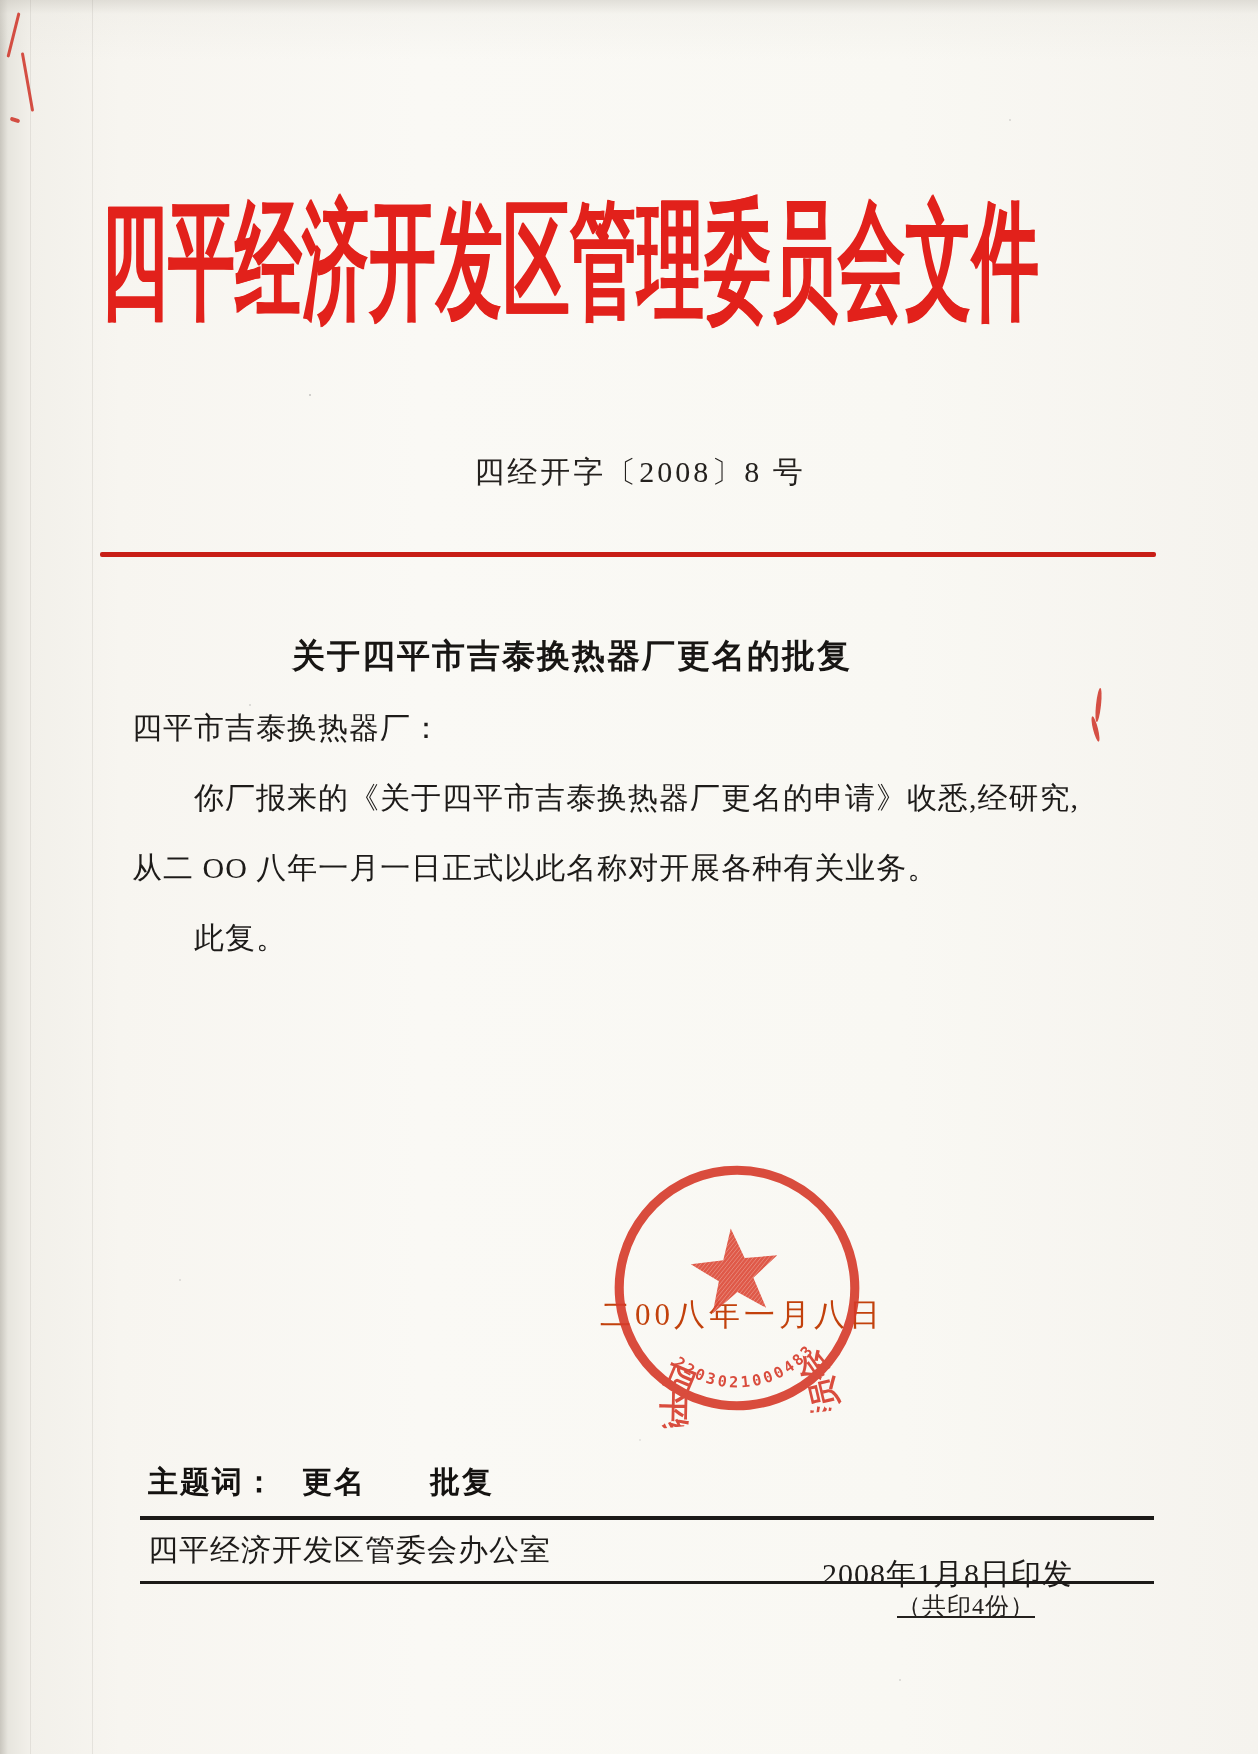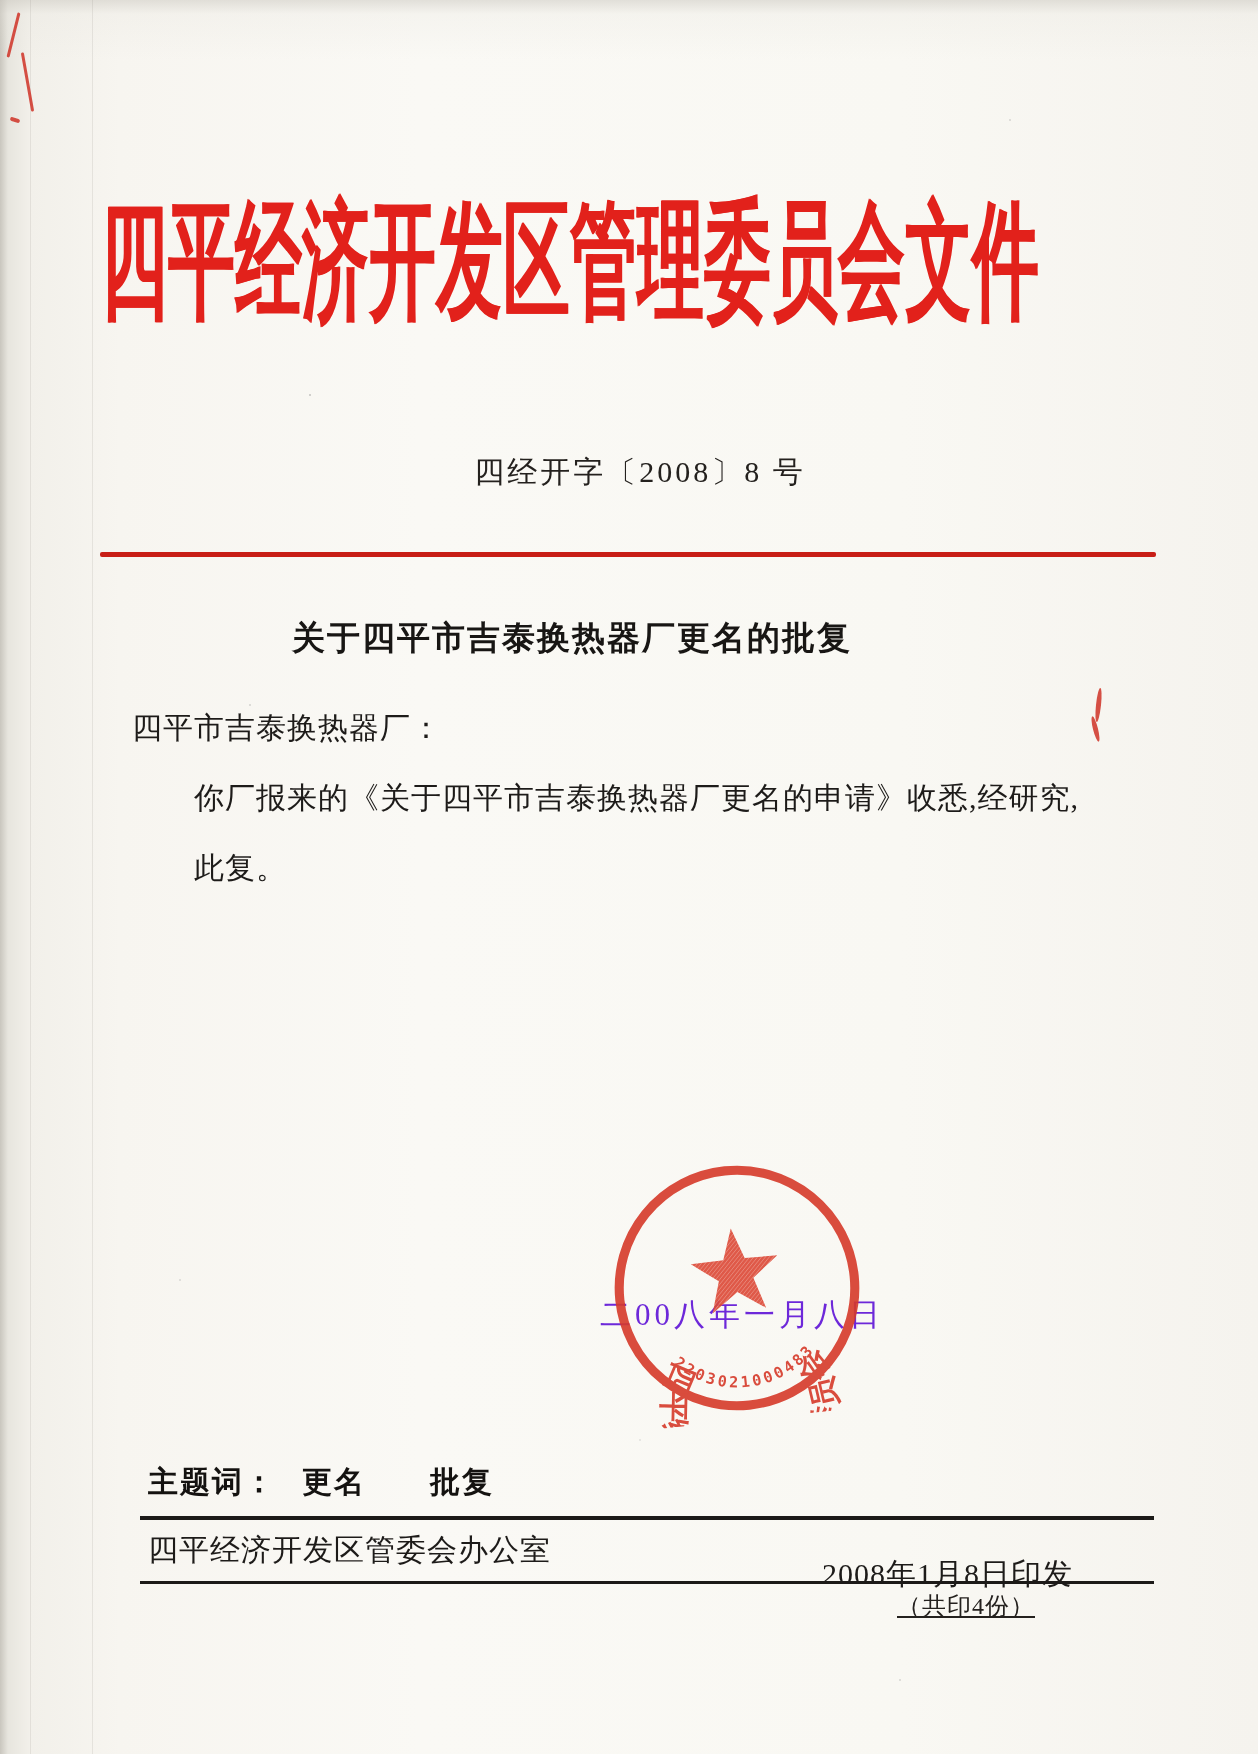--- a/index.html
+++ b/index.html
@@ -42,34 +42,34 @@
   }
   .doc-number{
     position:absolute;top:452px;left:0;width:1280px;
     text-align:center;font-size:30px;color:#24211e;letter-spacing:3px;
   }
   .red-rule{
     position:absolute;top:552px;left:100px;width:1056px;height:5px;
     background:#c81e16;border-radius:2px;
   }
   .doc-title{
-    position:absolute;top:616px;left:0;width:1144px;
+    position:absolute;top:634px;left:0;width:1144px;
     text-align:center;
     font-family:"Liberation Sans","DejaVu Sans",sans-serif;
     font-size:33px;font-weight:bold;color:#181614;letter-spacing:2px;
   }
   .body-text{
     position:absolute;top:706px;left:132px;width:980px;
     font-size:30px;color:#1d1b19;letter-spacing:1px;
   }
   .body-line{height:70px;line-height:44px;white-space:nowrap;}
   .indent{padding-left:62px;}
   .sign-date{
     position:absolute;top:1294px;left:600px;
-    font-size:31px;color:#6d28d9;letter-spacing:4px;white-space:nowrap;
+    font-size:31px;color:#c2410c;letter-spacing:4px;white-space:nowrap;
     z-index:2;
   }
   .seal{
     position:absolute;top:1156px;left:605px;width:264px;height:264px;
     z-index:3;opacity:.9;transform:rotate(-6deg);
   }
   .kw-row{
     position:absolute;top:1462px;left:148px;
     font-family:"Liberation Sans","DejaVu Sans",sans-serif;
     font-weight:bold;font-size:30px;color:#141210;letter-spacing:2px;
@@ -111,20 +111,21 @@
 
 <div class="doc-number">四经开字〔2008〕8 号</div>
 
 <div class="red-rule"></div>
 
 <div class="doc-title">关于四平市吉泰换热器厂更名的批复</div>
 
 <div class="body-text">
   <div class="body-line">四平市吉泰换热器厂：</div>
   <div class="body-line indent">你厂报来的《关于四平市吉泰换热器厂更名的申请》收悉,经研究,</div>
+  <div class="body-line">从二 OO 八年一月一日正式以此名称对开展各种有关业务。</div>
   <div class="body-line indent">此复。</div>
 </div>
 
 <div class="sign-date">二00八年一月八日</div>
 
 <svg class="seal" viewBox="0 0 260 260">
   <defs>
     <path id="ringArc" d="M 70 190 A 85 85 0 1 0 190 190" fill="none"></path>
     <path id="serialArc" d="M 60.7 199.3 A 98 98 0 0 0 199.3 199.3" fill="none"></path>
     <pattern id="starHatch" width="3" height="3" patternTransform="rotate(45)" patternUnits="userSpaceOnUse">

